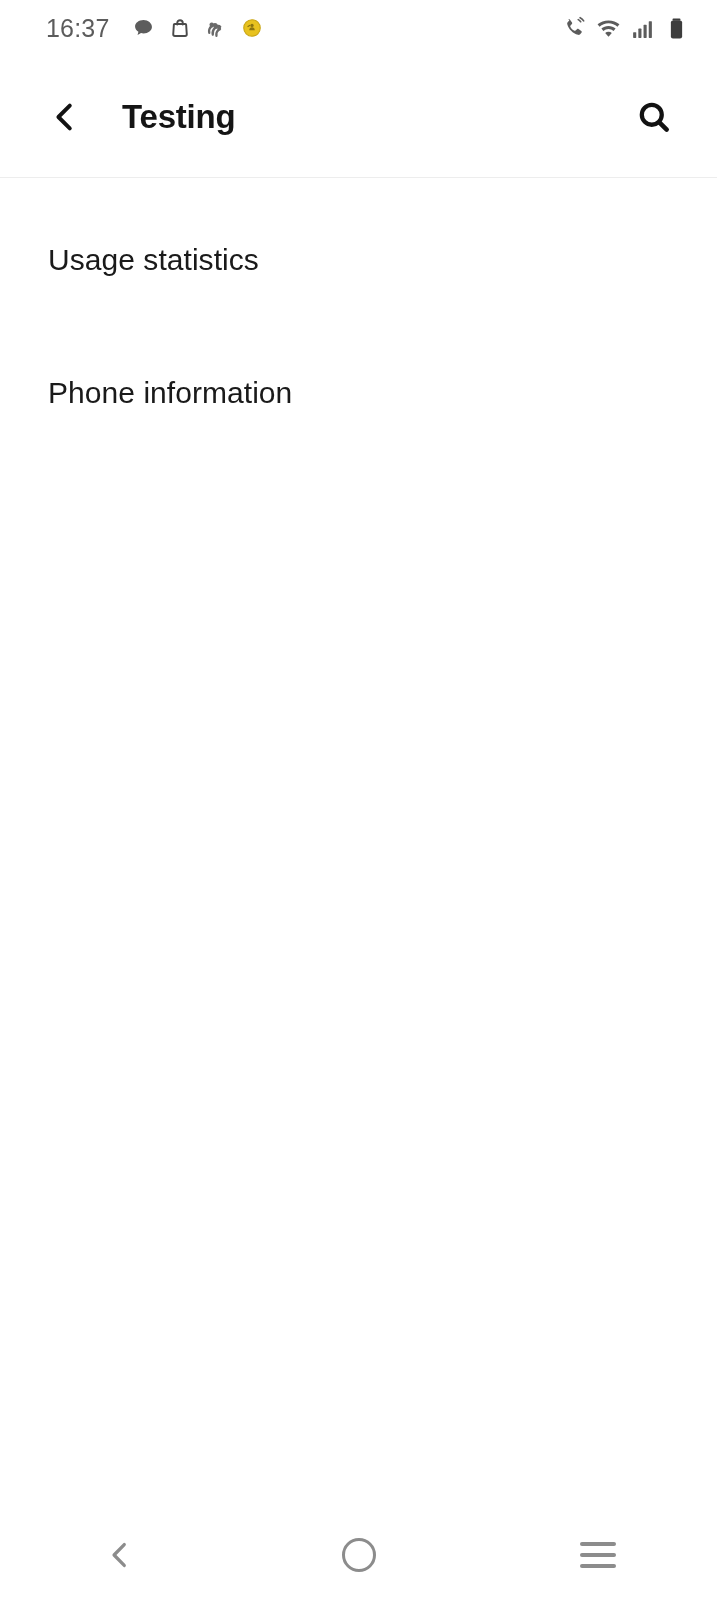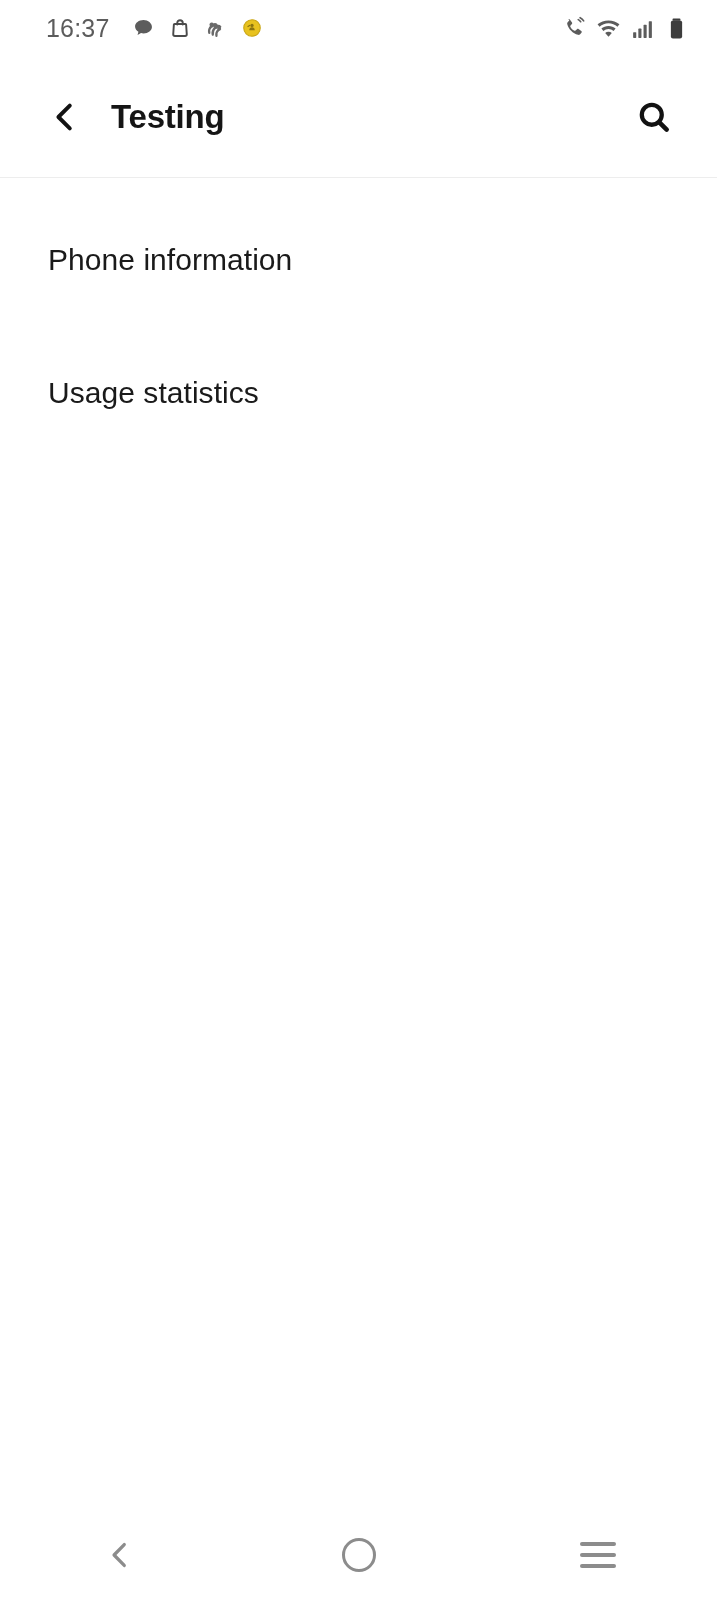--- a/index.html
+++ b/index.html
@@ -88,21 +88,21 @@
     justify-content: center;
     cursor: pointer;
     background: none;
     border: none;
   }
 
   .app-bar-title {
     font-size: 33px;
     font-weight: bold;
     color: #151515;
-    margin-left: 9px;
+    margin-left: 20px;
     letter-spacing: -0.2px;
     line-height: 1;
   }
 
   .app-bar-spacer { flex: 1; }
 
   .search-btn {
     width: 74px;
     height: 74px;
     margin-right: 26px;
@@ -284,25 +284,25 @@
         <circle cx="10.6" cy="10.6" r="6.3" fill="none" stroke="#121212" stroke-width="2.7"></circle>
         <path d="M15.4 15.4l4.6 4.6" fill="none" stroke="#121212" stroke-width="2.9" stroke-linecap="round"></path>
       </svg>
     </button>
   </div>
   <div class="app-bar-divider"></div>
 
   <div class="pref-list">
 
     <div class="pref-item">
+      <span class="pref-item-label">Usage statistics</span>
+    </div>
+
+    <div class="pref-item">
       <span class="pref-item-label">Phone information</span>
-    </div>
-
-    <div class="pref-item">
-      <span class="pref-item-label">Usage statistics</span>
     </div>
 
 
   </div>
 
   <div class="nav-bar">
     <div class="nav-slot" aria-label="Back">
       <svg width="34" height="34" viewBox="0 0 24 24">
         <path d="M15 4.6L7.8 12l7.2 7.4" fill="none" stroke="#8c8c8c" stroke-width="2.3" stroke-linecap="round" stroke-linejoin="round"></path>
       </svg>

